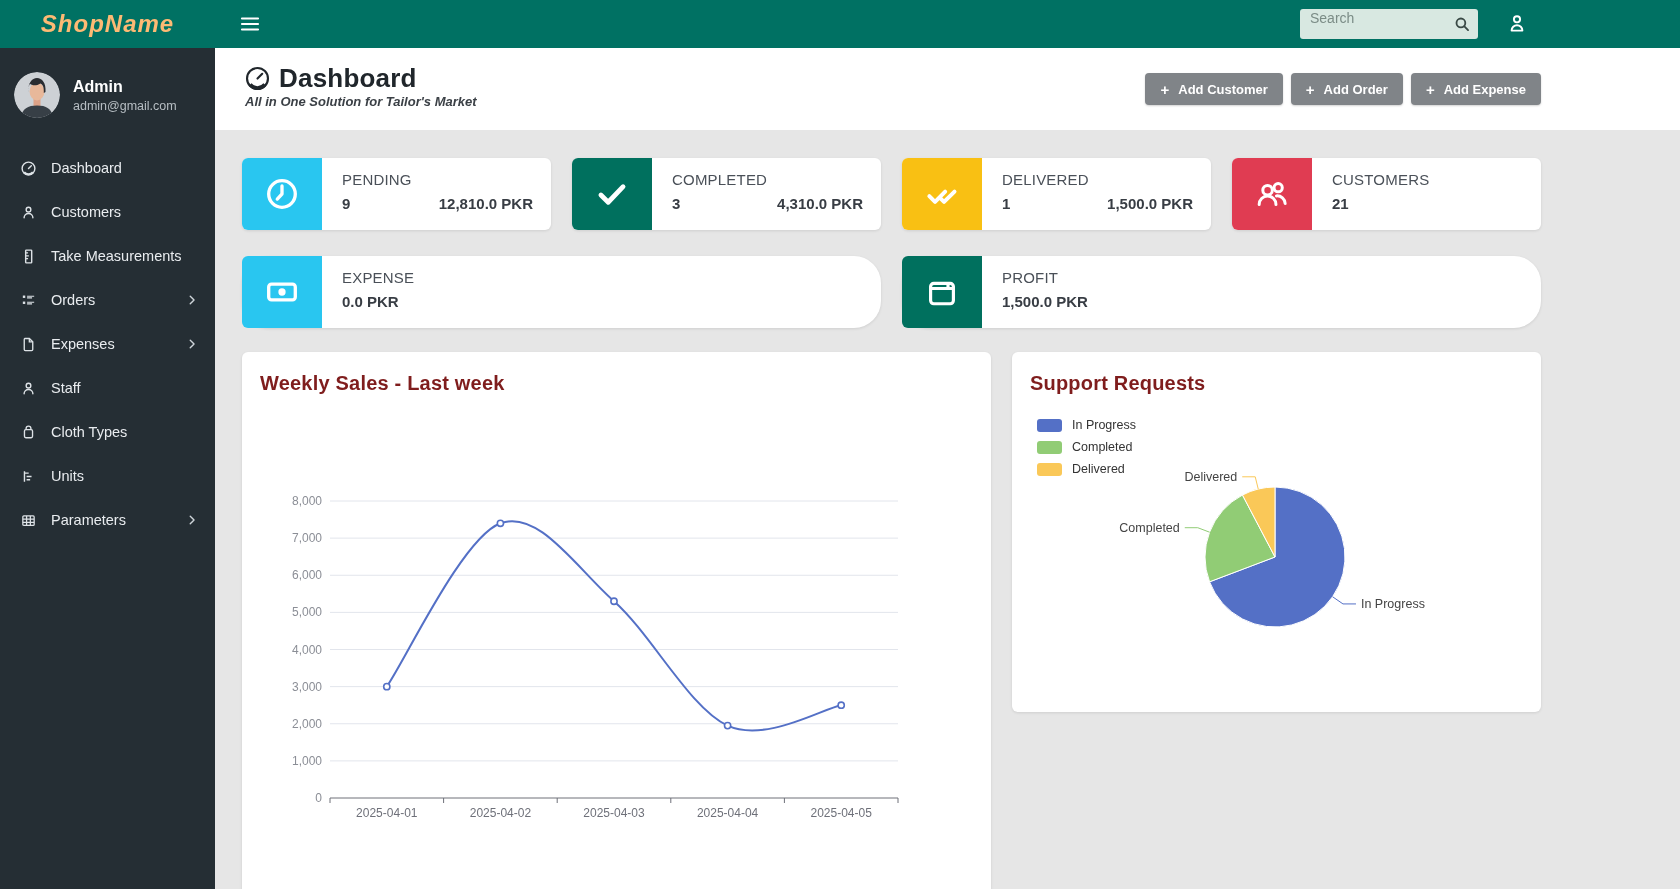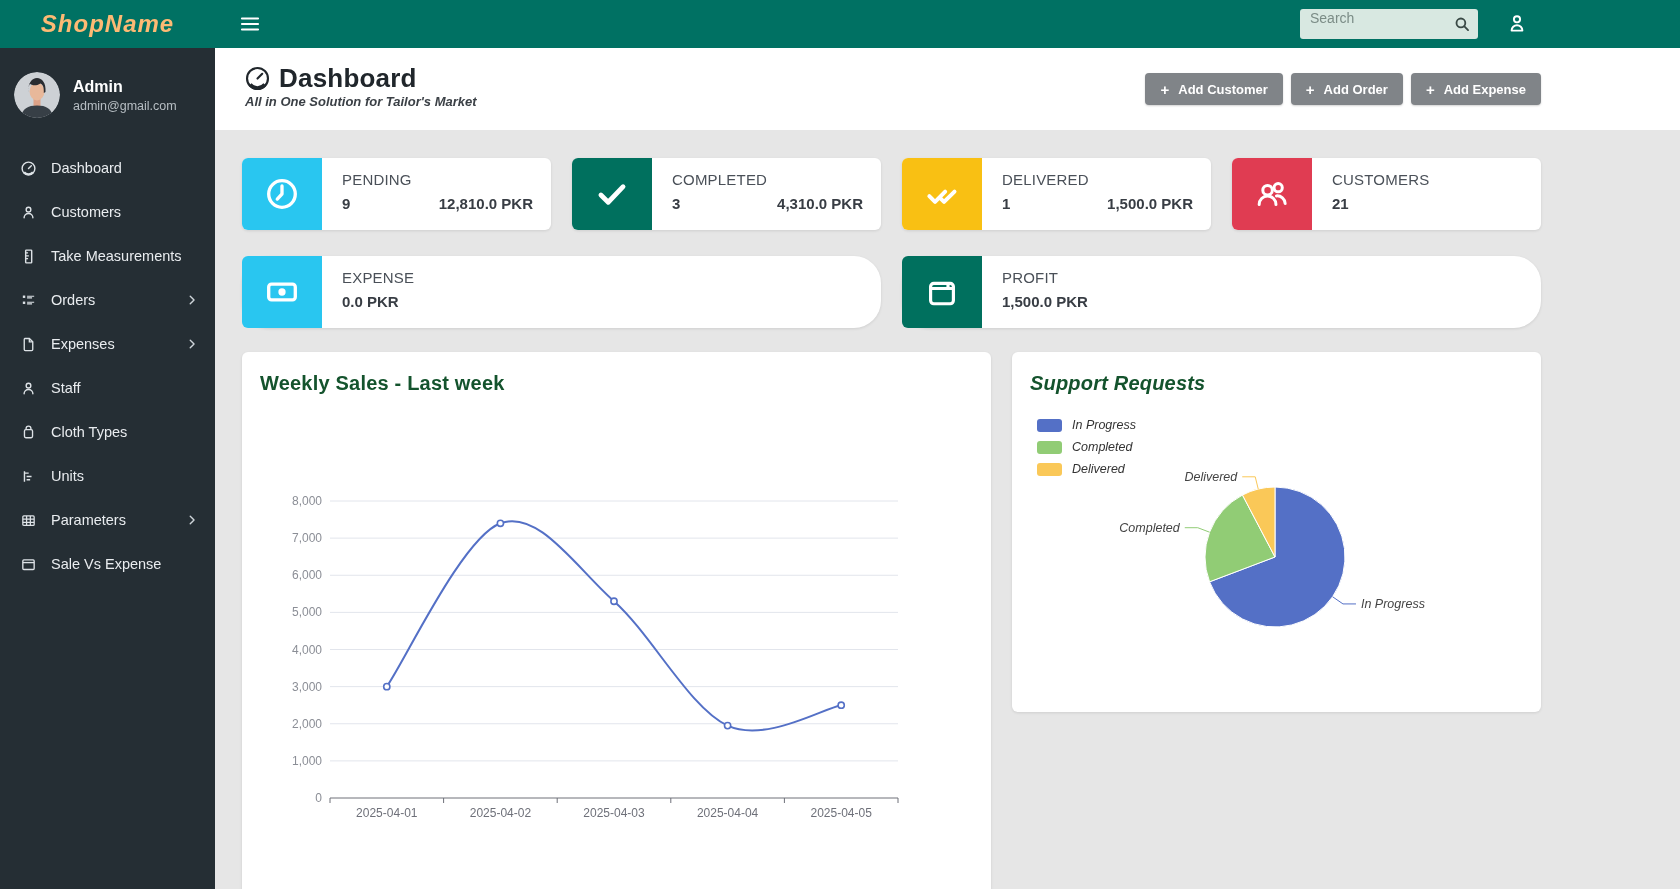--- a/index.html
+++ b/index.html
@@ -45,23 +45,23 @@
   .stat { display:flex; width:309px; height:72px; }
   .stat .ibox, .total .ibox { width:80px; height:72px; border-radius:6px 0 0 6px; display:flex; align-items:center; justify-content:center; color:#fff; flex:0 0 80px; }
   .ibox svg { width:38px; height:38px; }
   .stat .sbody { flex:1; padding:13px 18px 4px 20px; }
   .s-label { font-size:15px; color:#4a5058; letter-spacing:.2px; }
   .s-line { display:flex; justify-content:space-between; margin-top:7px; font-size:15px; font-weight:bold; color:#383d44; }
   .total { display:flex; width:639px; height:72px;border-radius:27px; }
   .total .tbody { flex:1; padding:13px 18px 0 20px; }
   .t-amount { margin-top:7px; font-size:15px; font-weight:bold; color:#383d44; }
 
-  .chart-title { position:absolute; left:18px; top:20px; font-size:20px; font-weight:bold; color:#14532d; letter-spacing:.2px; }
+  .chart-title { position:absolute; left:18px; top:20px; font-size:20px; font-weight:bold; color:#7f1d1d; letter-spacing:.2px; }
   #weekly-card { left:27px; top:222px; width:749px; height:560px; }
-  #support-card { left:797px; top:222px; width:529px; height:360px;font-style:italic; }
+  #support-card { left:797px; top:222px; width:529px; height:360px; }
   #line-svg { position:absolute; left:0; top:122px; }
   #pie-svg { position:absolute; left:0; top:0; }
   .pie-legend { position:absolute; left:25px; top:62px; z-index:2; }
   .pl-item { display:flex; align-items:center; gap:10px; height:22px; cursor:pointer; }
   .pl-swatch { width:25px; height:13px; border-radius:3px; }
   .pl-label { font-size:12.5px; color:#333; }
 </style>
 </head>
 <body>
 
@@ -170,27 +170,20 @@
         <svg class="mi" viewBox="0 0 24 24" fill="none" stroke="currentColor" stroke-width="1.8">
           <rect x="4" y="5.5" width="16" height="13.5" rx="1.4"></rect>
             <path d="M4 10h16M4 14.6h16M9.3 5.5v13.5M14.6 5.5v13.5"></path>
         </svg>
         <span>Parameters</span>
         <svg class="chev" viewBox="0 0 24 24" fill="none" stroke="currentColor" stroke-width="2.4">
             <path d="M9 5.5l6.5 6.5L9 18.5" stroke-linecap="round" stroke-linejoin="round"></path>
           </svg>
       </div>
 
-      <div class="m-item">
-        <svg class="mi" viewBox="0 0 24 24" fill="none" stroke="currentColor" stroke-width="1.9">
-          <rect x="4" y="5.5" width="16" height="13.5" rx="1.4"></rect>
-            <path d="M4 9.3h16"></path>
-        </svg>
-        <span>Sale Vs Expense</span>
-      </div>
 
     </div>
   </div>
 
   <div class="topbar">
     <svg class="burger" viewBox="0 0 24 24" fill="none" stroke="currentColor" stroke-width="2.2">
       <path d="M4 6.5h16M4 12h16M4 17.5h16" stroke-linecap="round"></path>
     </svg>
     <span class="search-wrap">
       <input class="search-input" type="text" placeholder="Search" style="">

